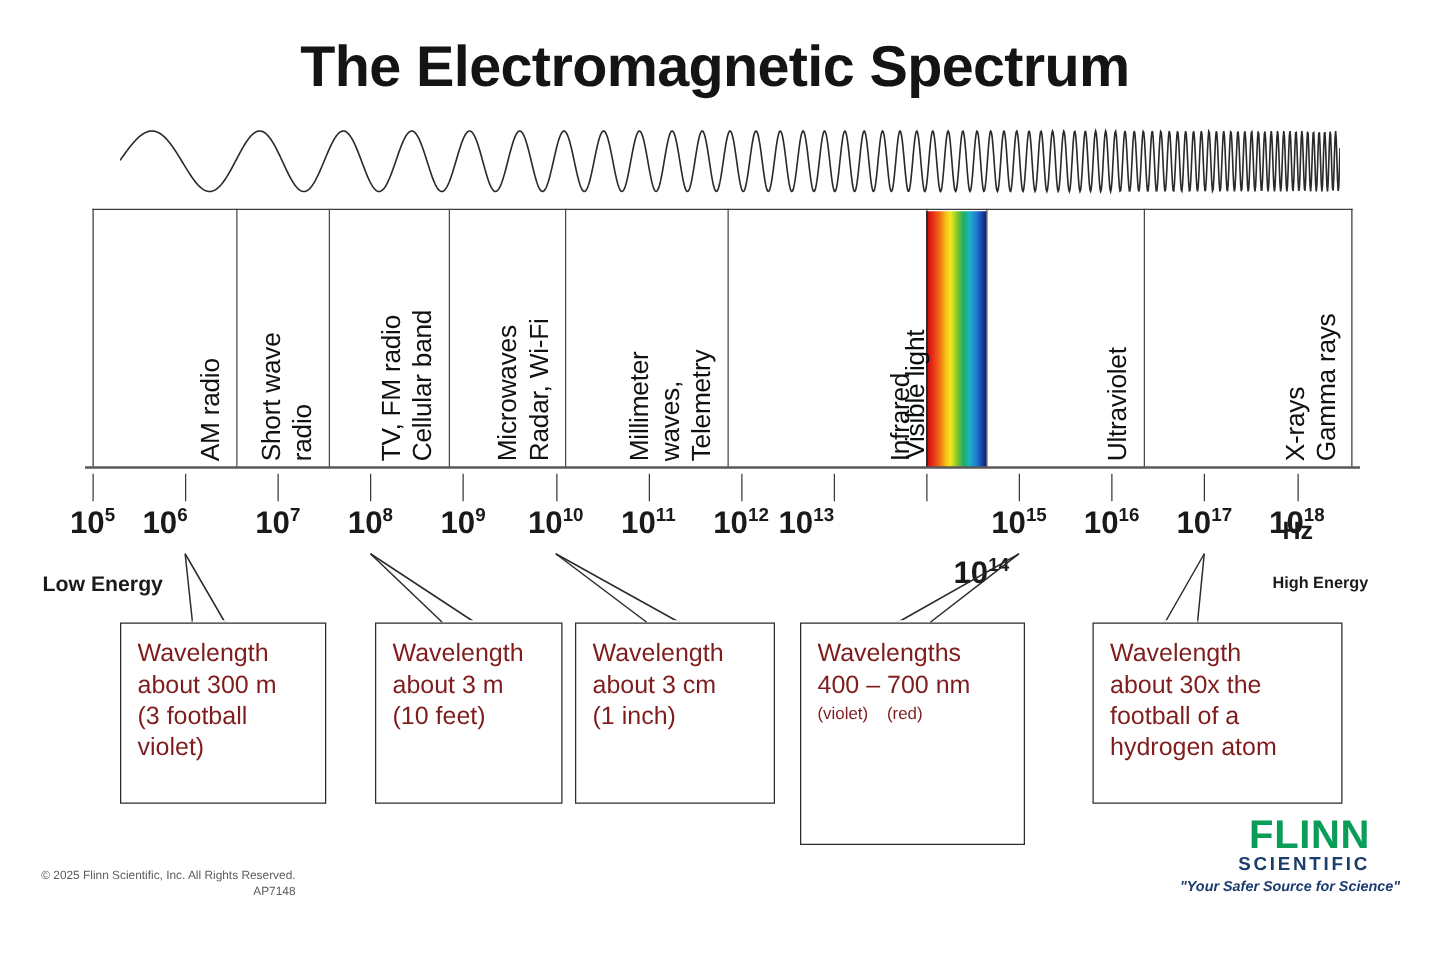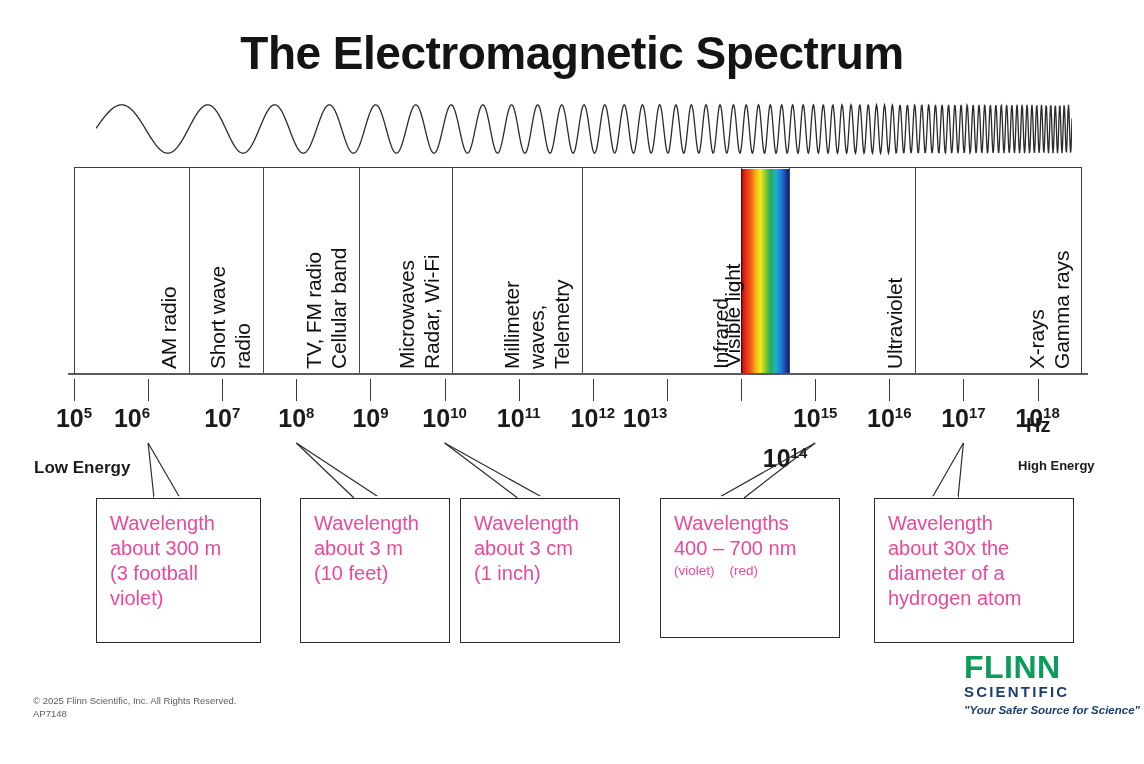--- a/index.html
+++ b/index.html
@@ -178,49 +178,49 @@
   
   .callout-box {
     position: absolute;
     box-sizing: border-box;
     border: 1.4px solid #2b2b2b;
     background: #ffffff;
     padding: 12px 11px 8px 13px;
     font-family: "Liberation Sans", sans-serif;
     font-size: 20px;
     line-height: 25px;
-    color: #ec4899;
+    color: #7f1d1d;
   }
   .callout-box .cl { display: block; white-space: nowrap; }
   .callout-sub {
     display: block;
     font-size: 13.5px;
     line-height: 17px;
     margin-top: 1px;
     white-space: pre;
   }
 
   
   #copyright {
     position: absolute;
     left: 33px;
     top: 694px;
     font-family: "Liberation Sans", sans-serif;
     font-size: 9.5px;
     line-height: 13px;
     color: #5c5c5c;
   }
-  #copyright span { display: block; }
+  #copyright span { display: block; text-align: right; }
 
   #flinn-logo {
     position: absolute;
-    left: 964px;
+    left: 944px;
     top: 651px;
     width: 152px;
-    text-align: left;
+    text-align: right;
   }
   #flinn-wordmark {
     font-family: "Liberation Sans", sans-serif;
     font-weight: bold;
     font-size: 32px;
     letter-spacing: 0.5px;
     color: #0a9d58;
     line-height: 32px;
   }
   #flinn-scientific {
@@ -349,29 +349,29 @@
     <div class="callout-box" style="left: 300px; width: 150px; top: 498px; height: 145px;">
       <span class="cl">Wavelength</span>
       <span class="cl">about 3 m</span>
       <span class="cl">(10 feet)</span>
     </div>
     <div class="callout-box" style="left: 460px; width: 160px; top: 498px; height: 145px;">
       <span class="cl">Wavelength</span>
       <span class="cl">about 3 cm</span>
       <span class="cl">(1 inch)</span>
     </div>
-    <div class="callout-box" style="left: 660px; width: 180px; top: 498px; height: 140px;">
+    <div class="callout-box" style="left: 640px; width: 180px; top: 498px; height: 178px;">
       <span class="cl">Wavelengths</span>
       <span class="cl">400 – 700 nm</span>
       <span class="callout-sub">(violet)    (red)</span>
     </div>
     <div class="callout-box" style="left: 874px; width: 200px; top: 498px; height: 145px;">
       <span class="cl">Wavelength</span>
       <span class="cl">about 30x the</span>
-      <span class="cl">diameter of a</span>
+      <span class="cl">football of a</span>
       <span class="cl">hydrogen atom</span>
     </div>
   </div>
 
 <div id="copyright">
   <span>© 2025 Flinn Scientific, Inc. All Rights Reserved.</span>
   <span>AP7148</span>
 </div>
 
 <div id="flinn-logo">

